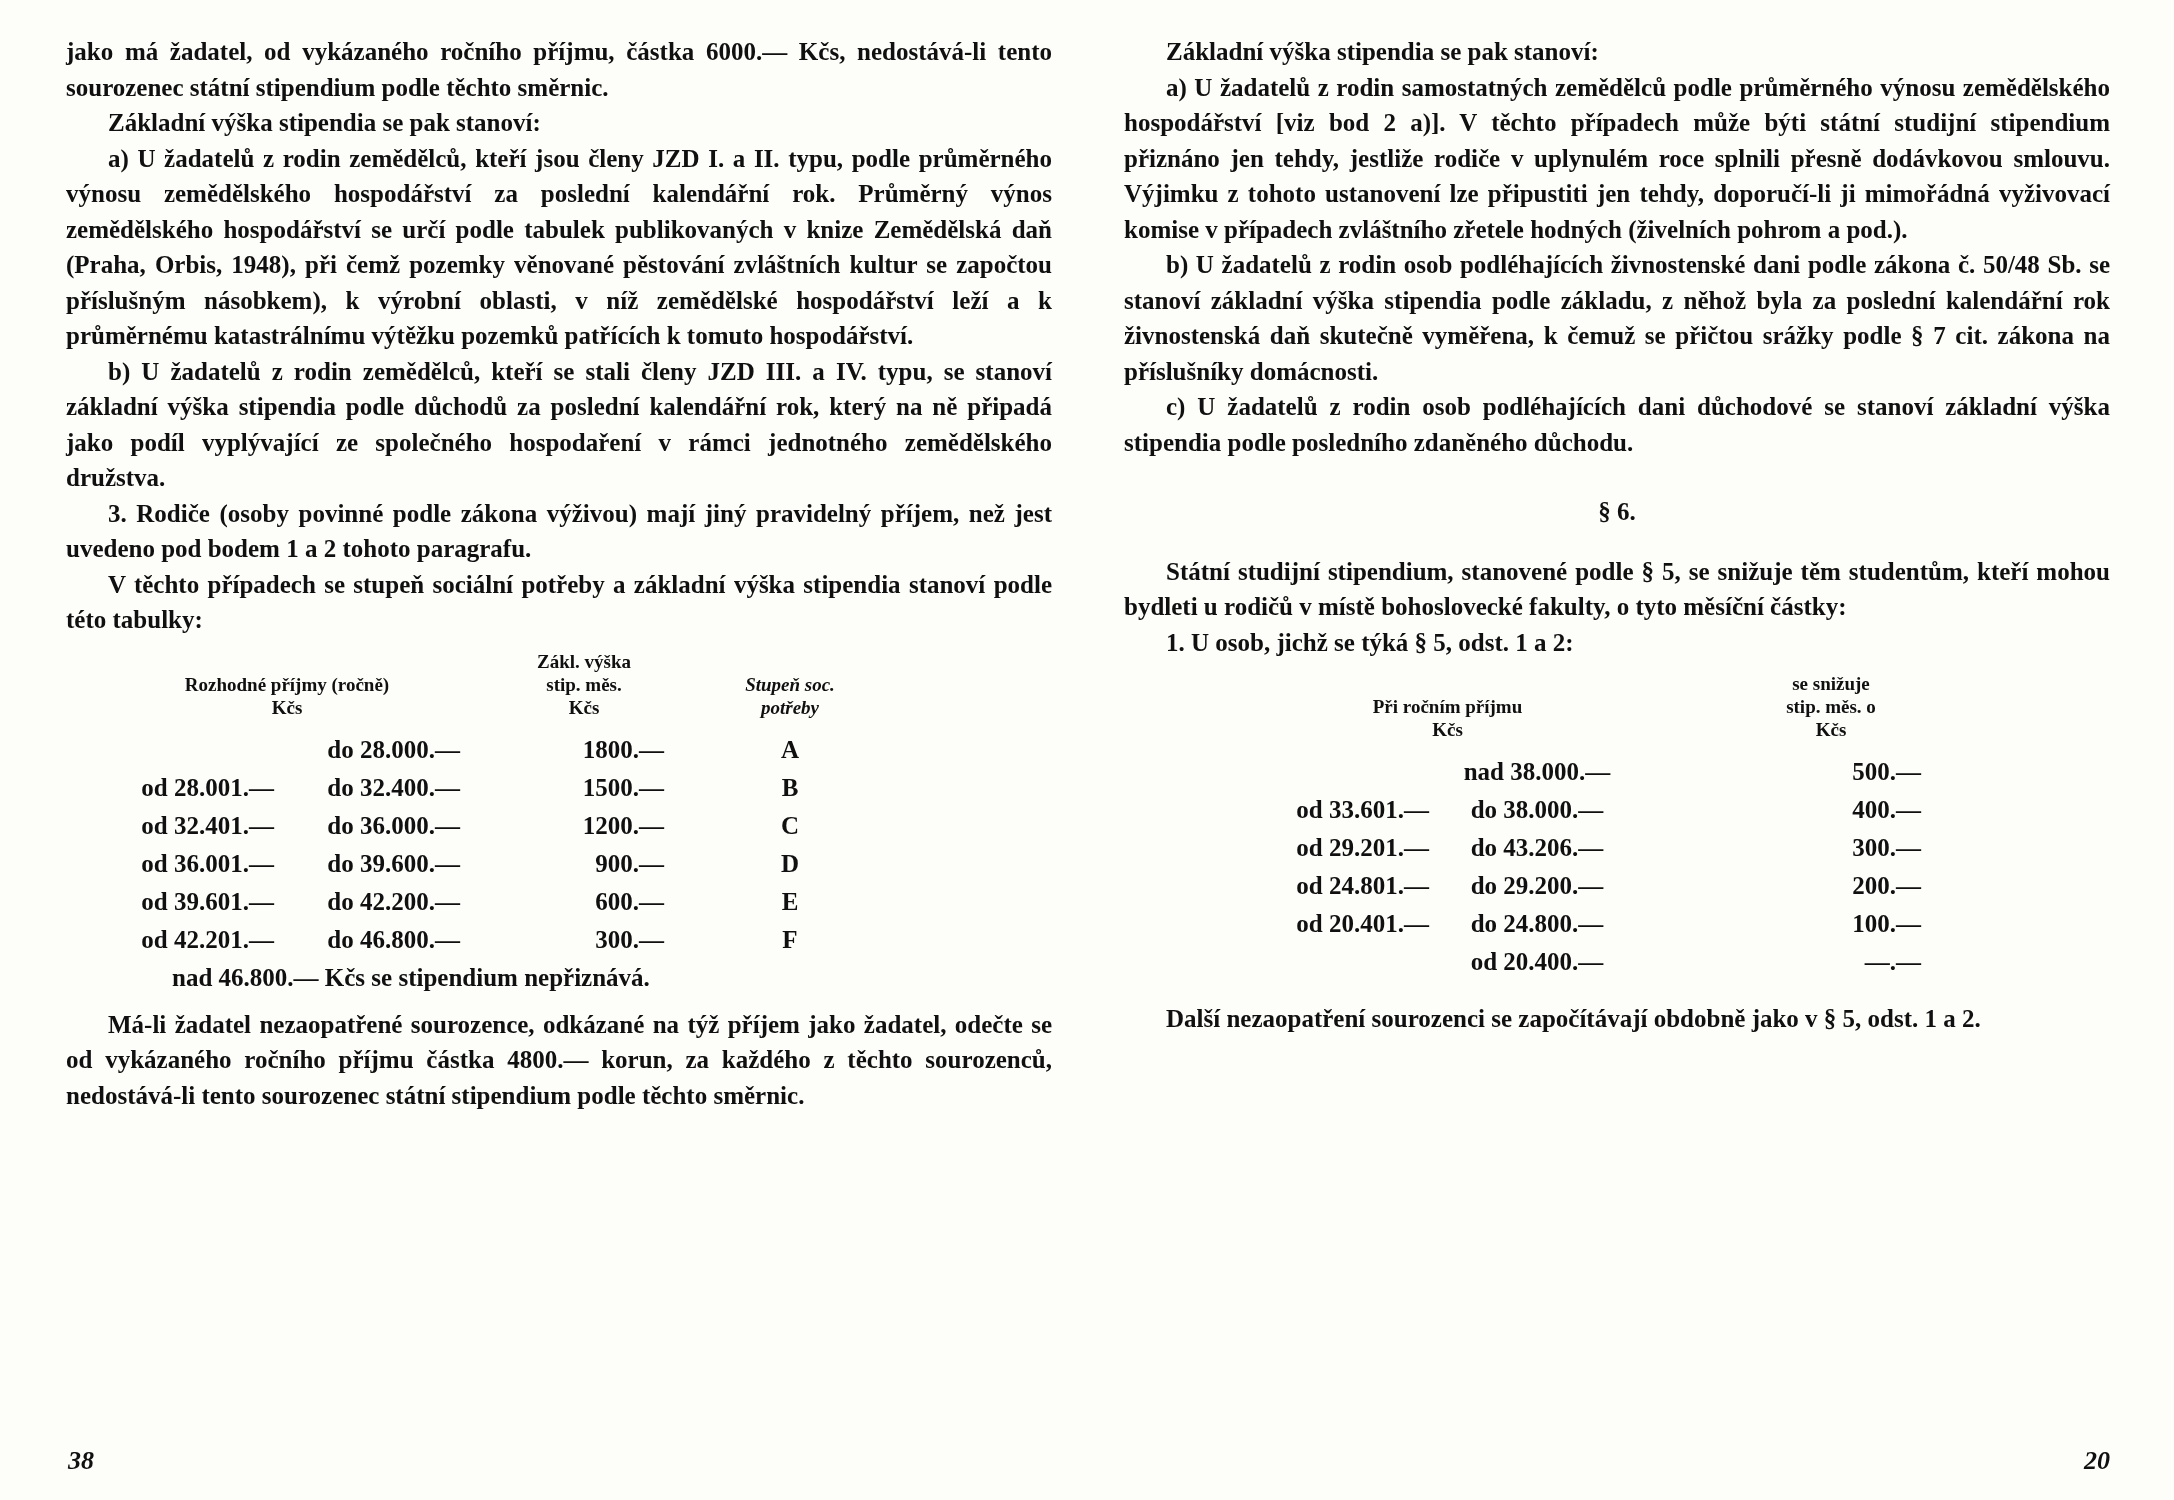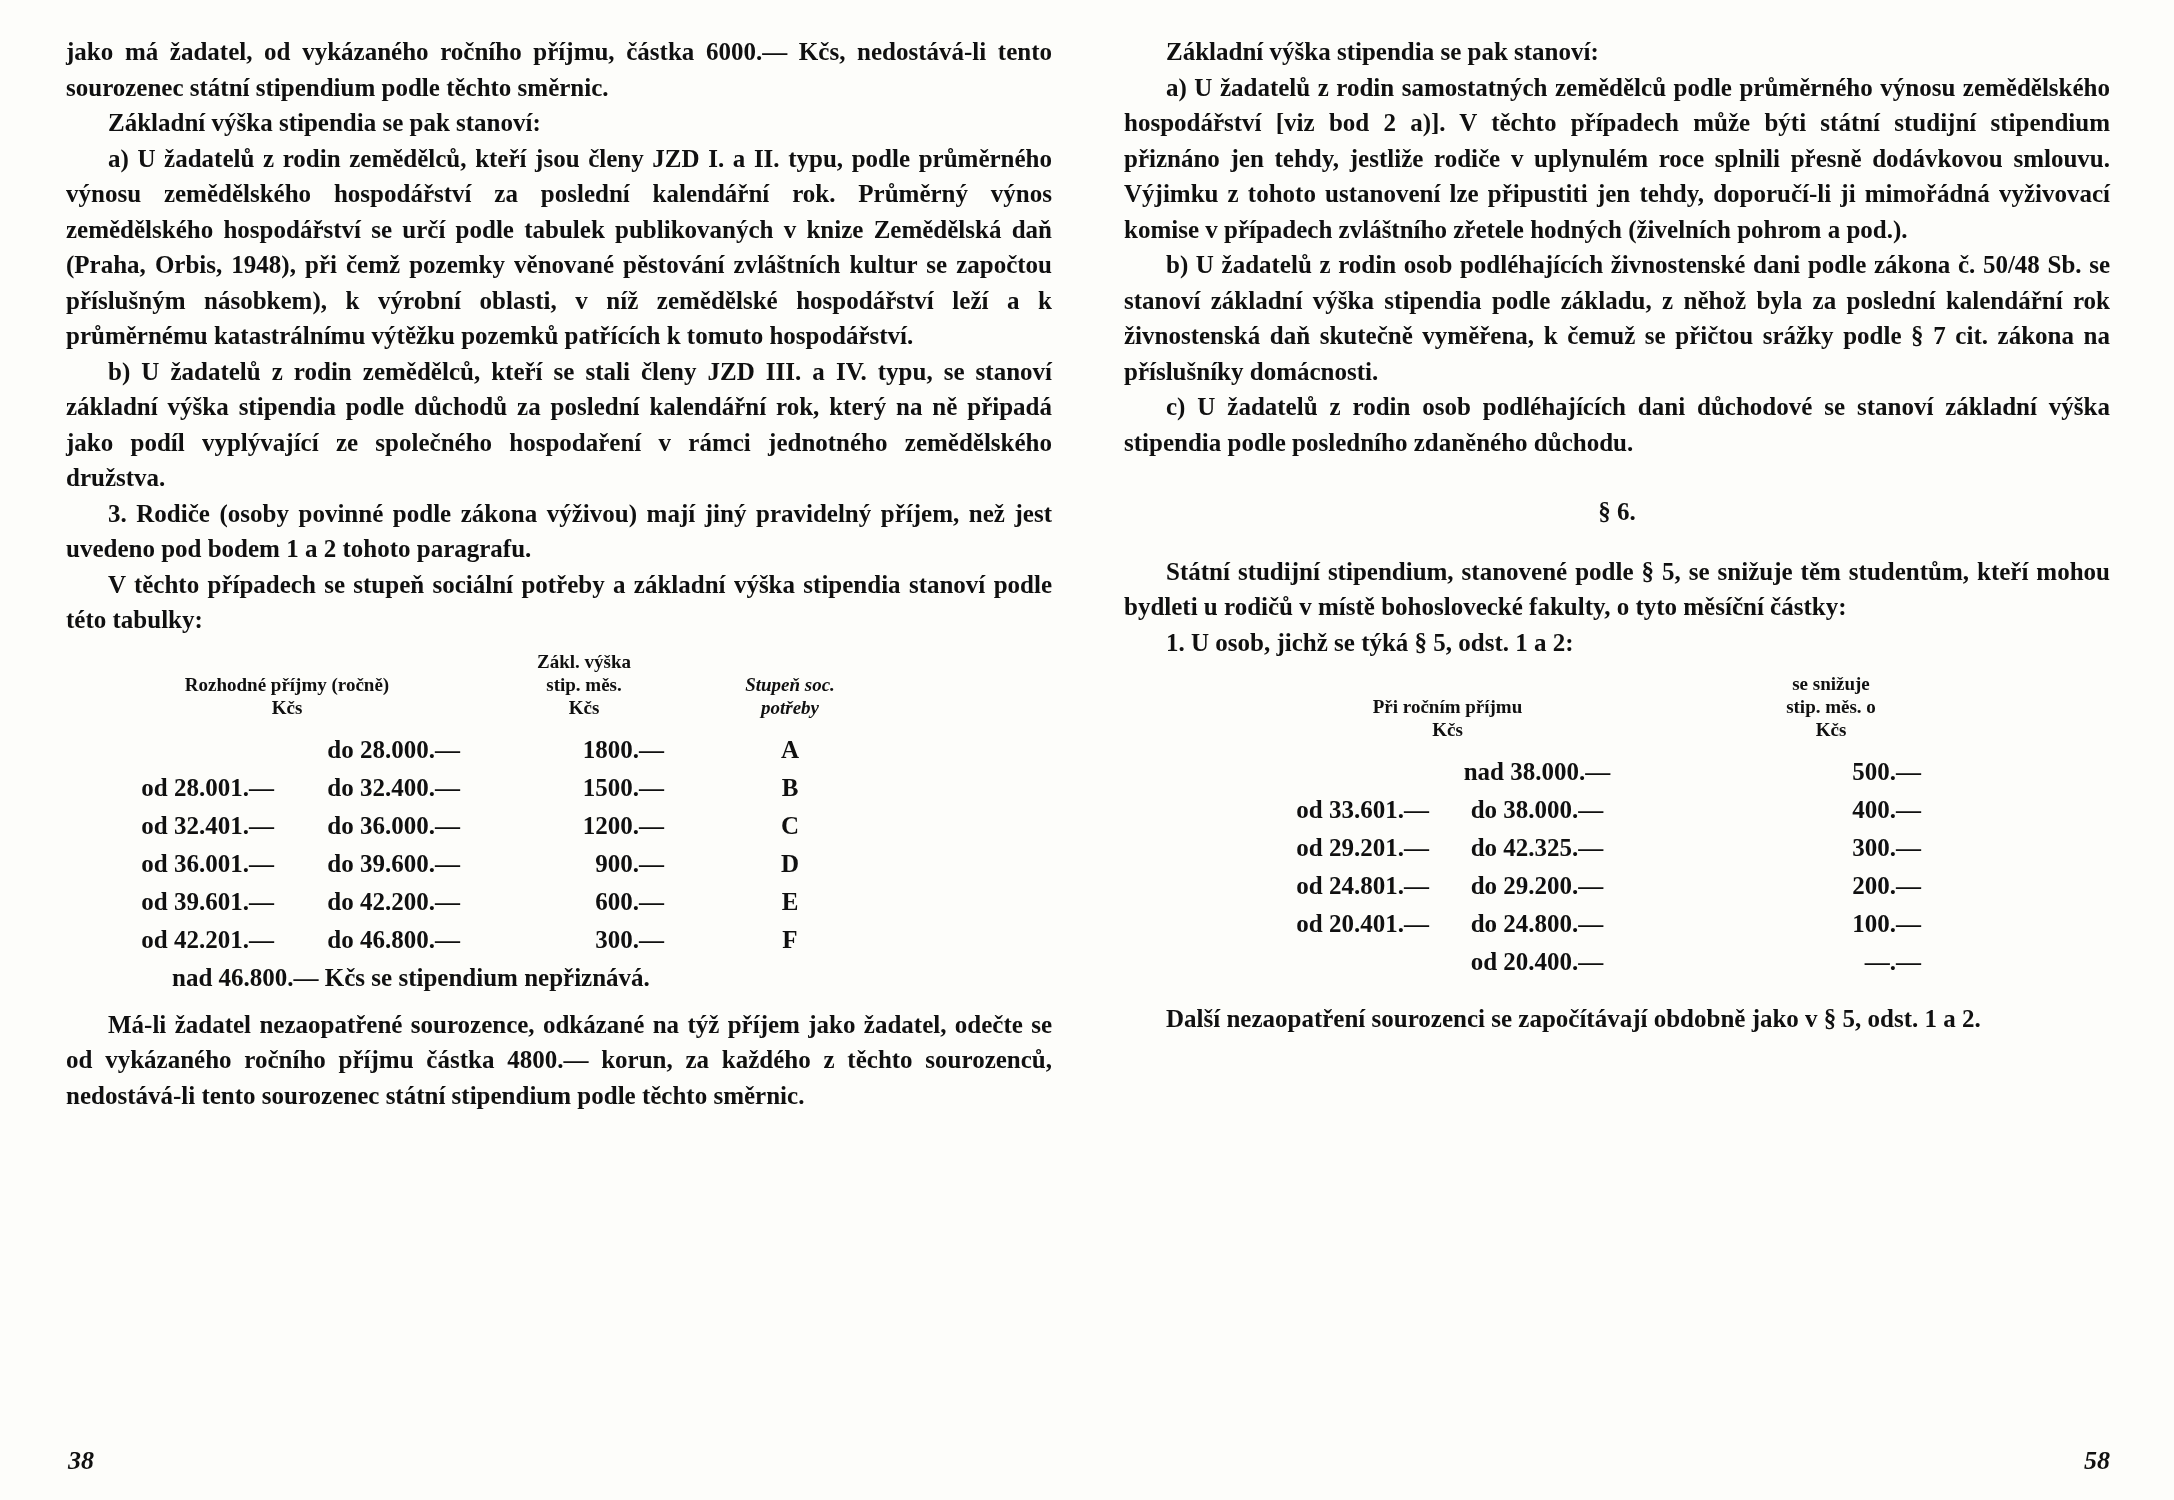--- a/index.html
+++ b/index.html
@@ -146,21 +146,21 @@
         <span class="c-to">nad 38.000.—</span>
         <span class="c-amt">500.—</span>
       </div>
       <div class="trow">
         <span class="c-from">od 33.601.—</span>
         <span class="c-to">do 38.000.—</span>
         <span class="c-amt">400.—</span>
       </div>
       <div class="trow">
         <span class="c-from">od 29.201.—</span>
-        <span class="c-to">do 42.325.—</span>
+        <span class="c-to">do 43.206.—</span>
         <span class="c-amt">300.—</span>
       </div>
       <div class="trow">
         <span class="c-from">od 24.801.—</span>
         <span class="c-to">do 29.200.—</span>
         <span class="c-amt">200.—</span>
       </div>
       <div class="trow">
         <span class="c-from">od 20.401.—</span>
         <span class="c-to">do 24.800.—</span>
@@ -172,13 +172,13 @@
         <span class="c-amt">—.—</span>
       </div>
     </div>
 
     <p class="para indent">Další nezaopatření sourozenci se započítávají obdobně jako v § 5, odst. 1 a 2.</p>
   </div>
 
 </div>
 
 <div class="pagenum pagenum-left">38</div>
-<div class="pagenum pagenum-right">58</div>
+<div class="pagenum pagenum-right">20</div>
 
 </body></html>

